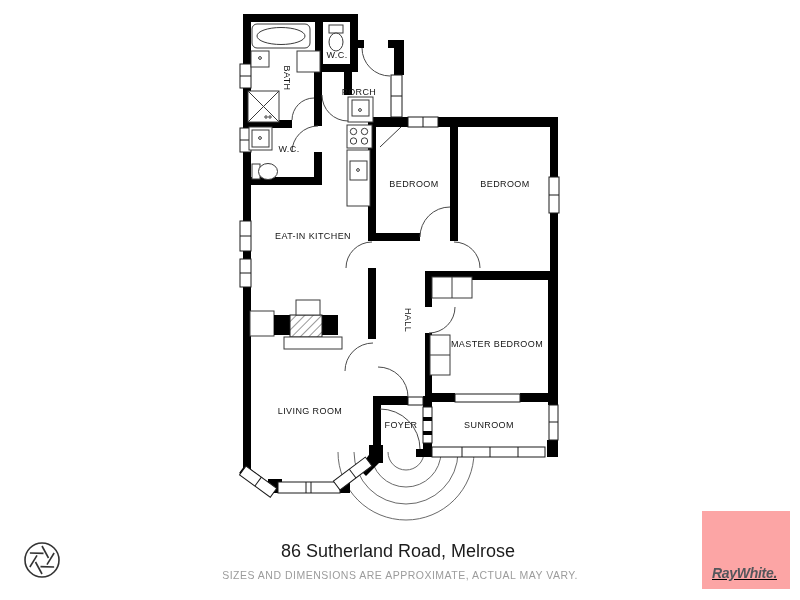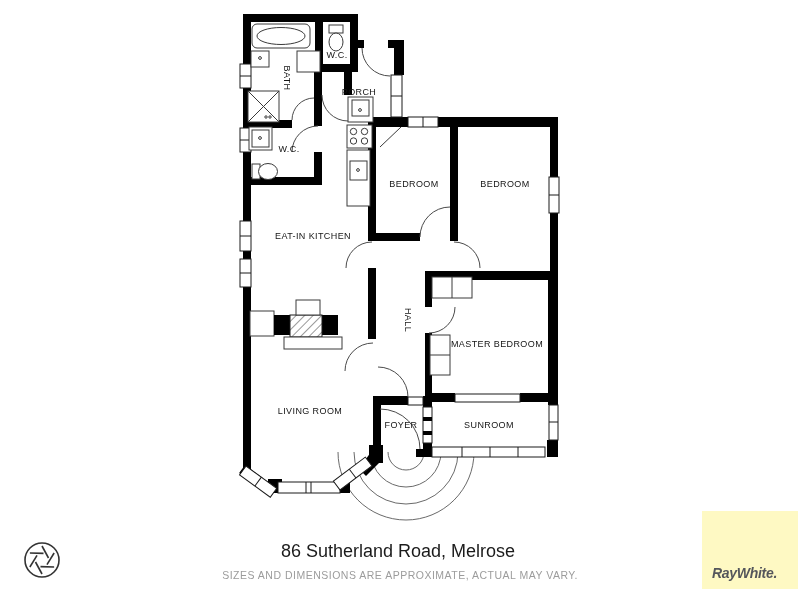--- a/index.html
+++ b/index.html
@@ -14,22 +14,22 @@
   .door{stroke:#4a4a4a;stroke-width:1;fill:none;}
   .step{stroke:#6a6a6a;stroke-width:1;fill:none;}
   .rlabel{font-family:"Liberation Sans",sans-serif;font-size:9px;letter-spacing:.4px;
           fill:#141414;text-anchor:middle;}
   .footer-address{position:absolute;left:0;right:4px;top:541px;text-align:center;
           font-size:18px;color:#1b1b1b;}
   .footer-disclaimer{position:absolute;left:0;right:0;top:569px;text-align:center;
           font-size:10.5px;letter-spacing:.5px;color:#9c9c9c;}
   .photog{position:absolute;left:62px;top:541px;font-size:15.5px;line-height:17px;color:#333;}
   .photog-icon{position:absolute;left:20px;top:538px;width:44px;height:44px;}
-  .raywhite{position:absolute;left:702px;top:511px;width:96px;height:78px;background:#fef9c3;
-          display:flex;align-items:flex-end;}
+  .raywhite{position:absolute;left:702px;top:511px;width:88px;height:78px;background:#fca5a5;
+          display:flex;align-items:flex-end;text-decoration:underline;}
   .raywhite span{font-style:italic;font-weight:700;font-size:14px;color:#54565B;
           letter-spacing:-.3px;padding:0 0 8px 10px;}
 </style>
 </head>
 <body>
 
 <div class="stage">
 
   <svg width="800" height="600" viewBox="0 0 800 600">
 

